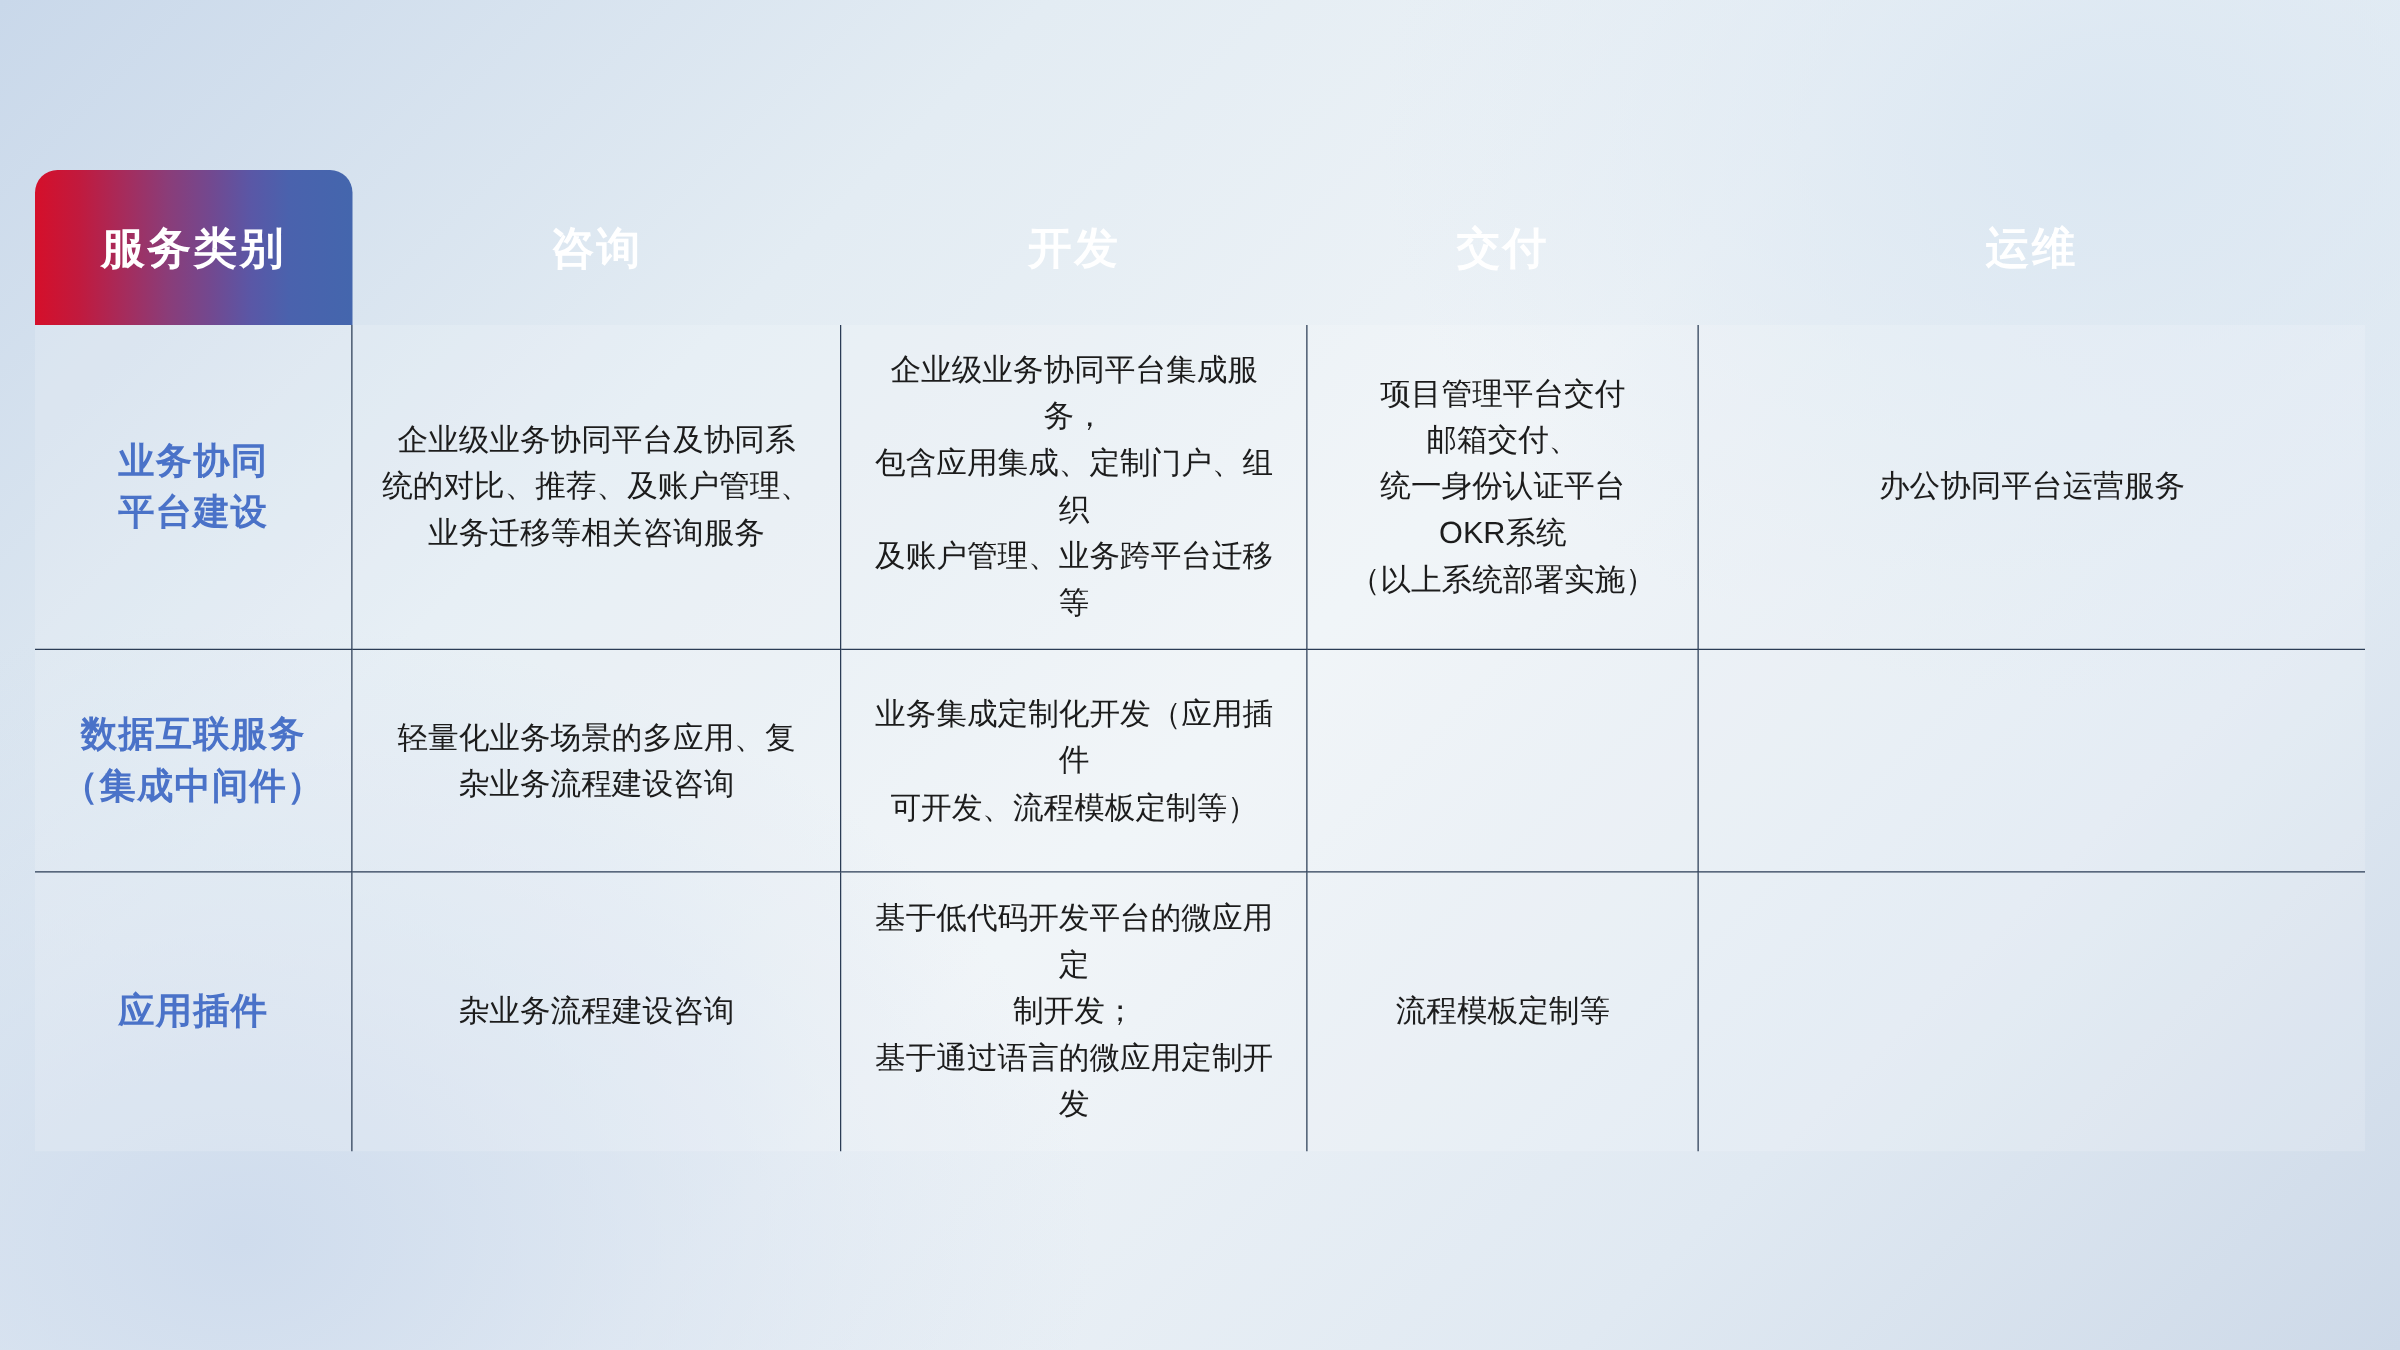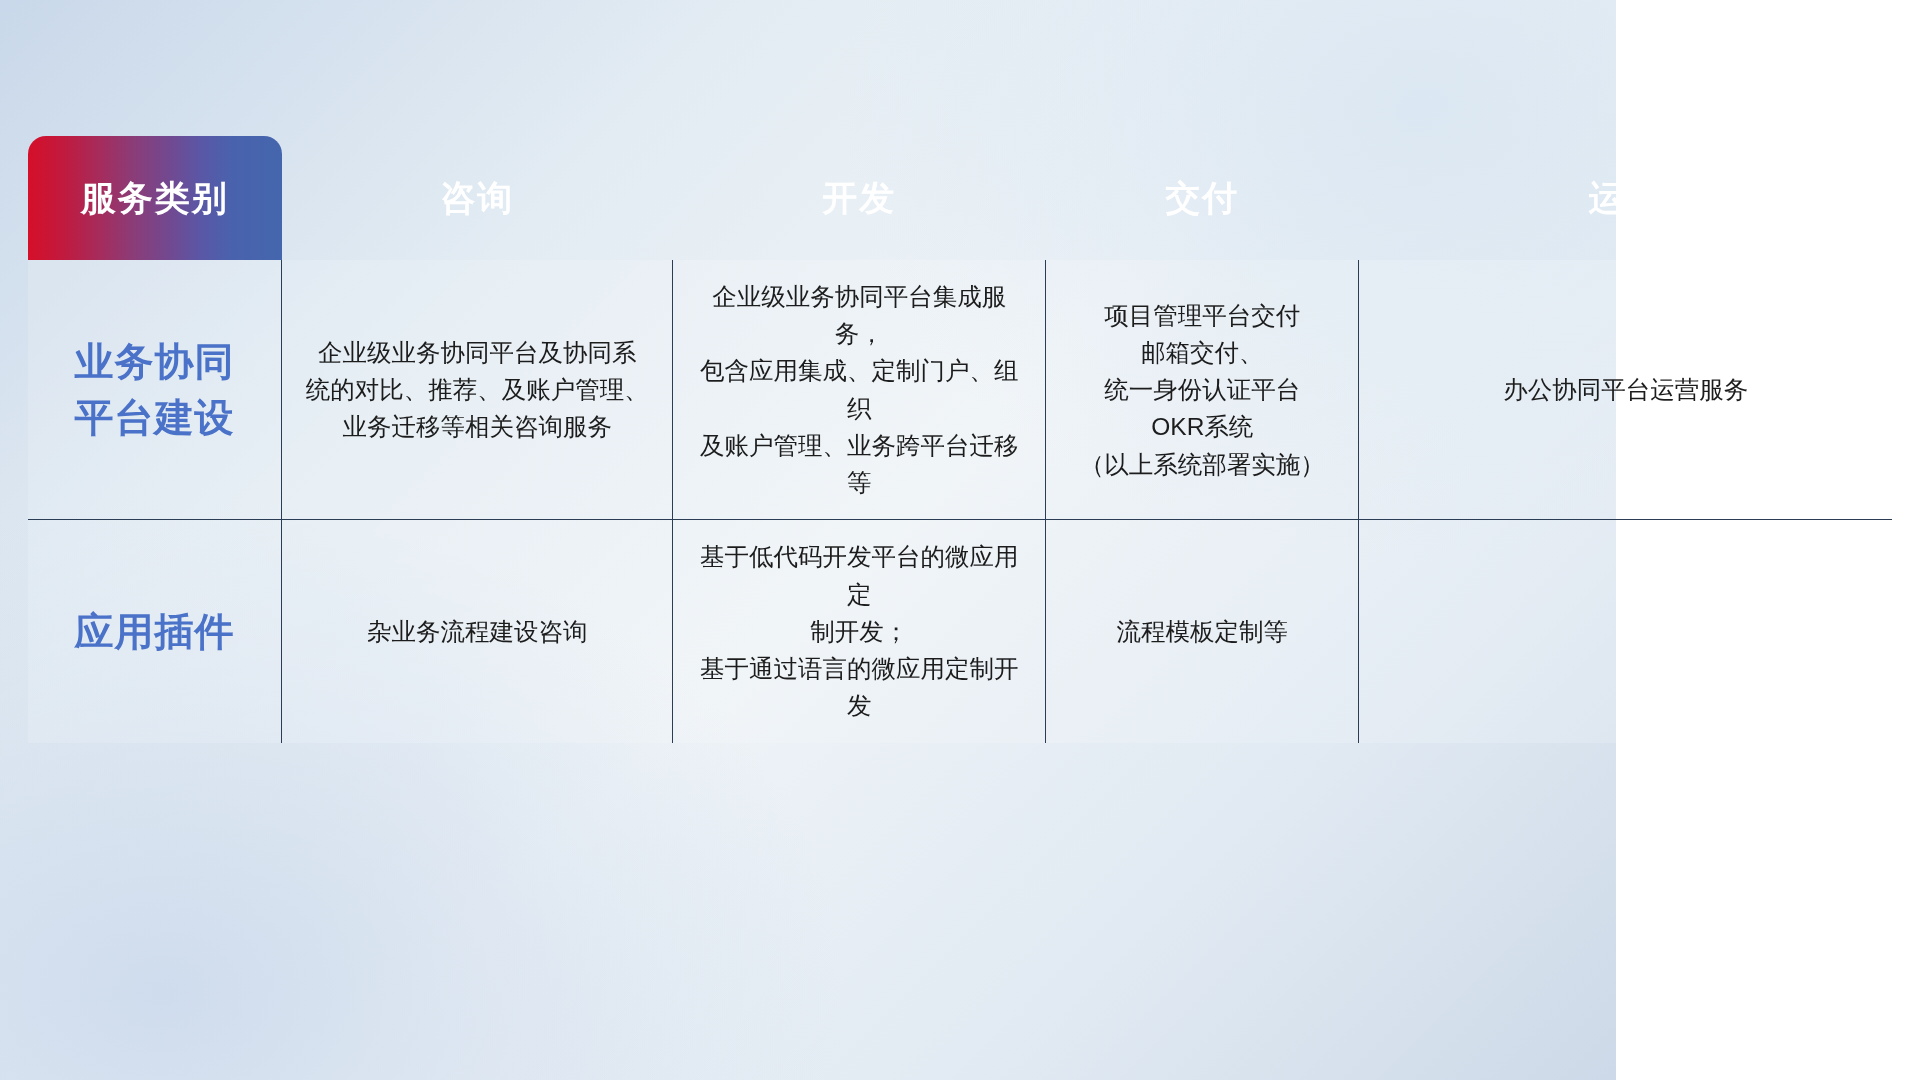--- a/index.html
+++ b/index.html
@@ -6,21 +6,21 @@
     margin: 0;
     padding: 0;
     width: 1920px;
     height: 1080px;
     overflow: hidden;
     font-family: "Liberation Sans", "DejaVu Sans", sans-serif;
   }
 
   .page {
     position: relative;
-    width: 1616px;
+    width: 1920px;
     height: 1080px;
     background:
       radial-gradient(ellipse 900px 700px at 88% 10%, #dbe7f2 0%, rgba(219,231,242,0) 65%),
       radial-gradient(ellipse 1100px 800px at 10% 92%, #cfdced 0%, rgba(207,220,237,0) 62%),
       linear-gradient(135deg, #c9d8ea 0%, #e3ecf3 28%, #eef3f7 52%, #e0e9f2 78%, #cdd9e8 100%);
   }
 
   .table-wrap {
     position: absolute;
     left: 28px;
@@ -89,21 +89,21 @@
   tbody tr td:last-child {
     border-right: none;
   }
   tbody tr:last-child td {
     border-bottom: none;
   }
 
   .cat {
     color: #4a72c8;
     font-weight: bold;
-    font-size: 39px;
+    font-size: 29px;
     line-height: 1.42;
     letter-spacing: 1px;
   }
 
   .r1 { height: 222px; }
   .r2 { height: 178px; }
   .r3 { height: 196px; }
 
   .cell-text {
     display: block;
@@ -163,20 +163,40 @@
             <span class="cell-text">项目管理平台交付
 邮箱交付、
 统一身份认证平台
 OKR系统
 （以上系统部署实施）</span>
           </td>
           <td>
             <span class="cell-text">办公协同平台运营服务</span>
           </td>
         </tr>
+        <tr class="r2">
+          <td class="cat">
+            <span class="cell-text">数据互联服务
+（集成中间件）</span>
+          </td>
+          <td>
+            <span class="cell-text">轻量化业务场景的多应用、复
+杂业务流程建设咨询</span>
+          </td>
+          <td>
+            <span class="cell-text">业务集成定制化开发（应用插件
+可开发、流程模板定制等）</span>
+          </td>
+          <td>
+            <span class="cell-text"></span>
+          </td>
+          <td>
+            <span class="cell-text"></span>
+          </td>
+        </tr>
         <tr class="r3">
           <td class="cat">
             <span class="cell-text">应用插件</span>
           </td>
           <td>
             <span class="cell-text">杂业务流程建设咨询</span>
           </td>
           <td>
             <span class="cell-text">基于低代码开发平台的微应用定
 制开发；

